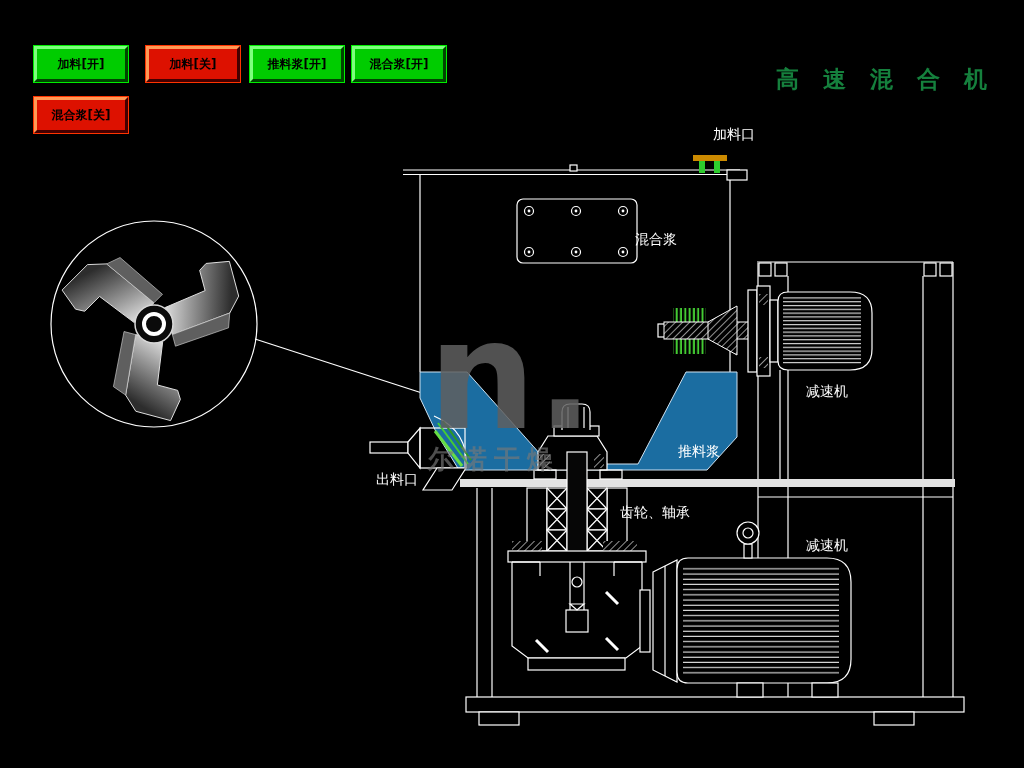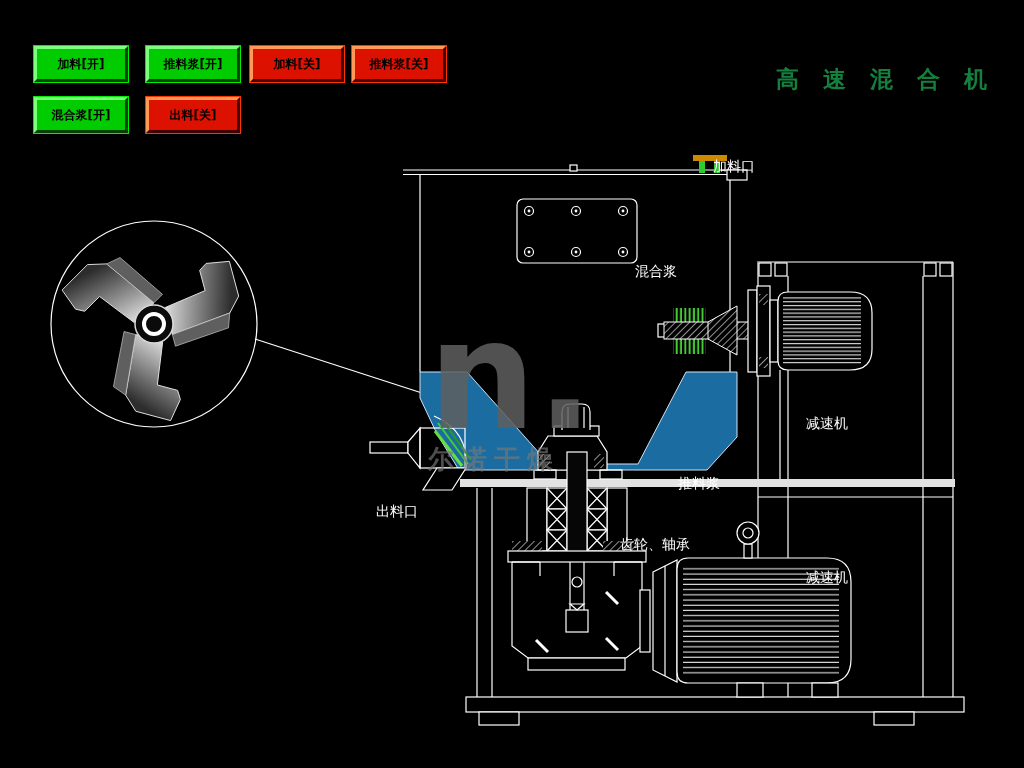--- a/index.html
+++ b/index.html
@@ -15,46 +15,45 @@
        font-size:12px;font-weight:bold;color:#000;cursor:pointer;border:3px solid;user-select:none;}
   .btn.green{background:var(--btn-green,#00cc00);border-color:#7dff7d #004400 #004400 #7dff7d;box-shadow:0 0 0 1px #00ee00;}
   .btn.red{background:var(--btn-red,#dd1100);border-color:#ff9955 #440000 #440000 #ff9955;box-shadow:0 0 0 1px #ff3300;}
   .btn:nth-child(1){left:0;top:0}.btn:nth-child(2){left:112px;top:0}
   .btn:nth-child(3){left:216px;top:0}.btn:nth-child(4){left:318px;top:0}
   .btn:nth-child(5){left:0;top:51px}.btn:nth-child(6){left:112px;top:51px}
   .btn:nth-child(7){left:216px;top:51px}.btn:nth-child(8){left:318px;top:51px}
   
   #main-title{position:absolute;left:776px;top:64px;color:#15803d;font-size:23px;font-weight:bold;
               letter-spacing:8px;z-index:3;white-space:nowrap;}
-  .dlabel{position:absolute;color:#fff;font-size:14px;z-index:3;white-space:nowrap;margin-top:32px;}
+  .dlabel{position:absolute;color:#fff;font-size:14px;z-index:3;white-space:nowrap;}
   #lbl-feed{left:713px;top:126px}
   #lbl-mix{left:635px;top:231px}
   #lbl-red1{left:806px;top:383px}
   #lbl-push{left:678px;top:443px}
   #lbl-out{left:376px;top:471px}
   #lbl-gear{left:620px;top:504px}
   #lbl-red2{left:806px;top:537px}
   
   #wm-logo{position:absolute;left:428px;top:300px;z-index:2;color:rgba(95,95,95,0.85);
            font-size:152px;font-weight:bold;line-height:1;font-family:"DejaVu Sans",sans-serif;}
   #wm-text{position:absolute;left:428px;top:442px;z-index:2;color:rgba(120,120,120,0.65);
            font-size:26px;font-weight:bold;letter-spacing:7px;white-space:nowrap;}
 </style>
 </head>
 <body>
 
 <div id="screen">
 
   <div id="toolbar">
       <div class="btn green">加料[开]</div>
+      <div class="btn red">加料[关]</div>
       <div class="btn green">推料浆[开]</div>
-      <div class="btn red">加料[关]</div>
-      <div class="btn red">推料浆[关]</div>
       <div class="btn green">混合浆[开]</div>
-      <div class="btn red">出料[关]</div>
+      <div class="btn red">混合浆[关]</div>
     </div>
 
   <div id="main-title">高 速 混 合 机</div>
 
   <div class="dlabel" id="lbl-feed">加料口</div>
   <div class="dlabel" id="lbl-mix">混合浆</div>
   <div class="dlabel" id="lbl-red1">减速机</div>
   <div class="dlabel" id="lbl-push">推料浆</div>
   <div class="dlabel" id="lbl-out">出料口</div>
   <div class="dlabel" id="lbl-gear">齿轮、轴承</div>

